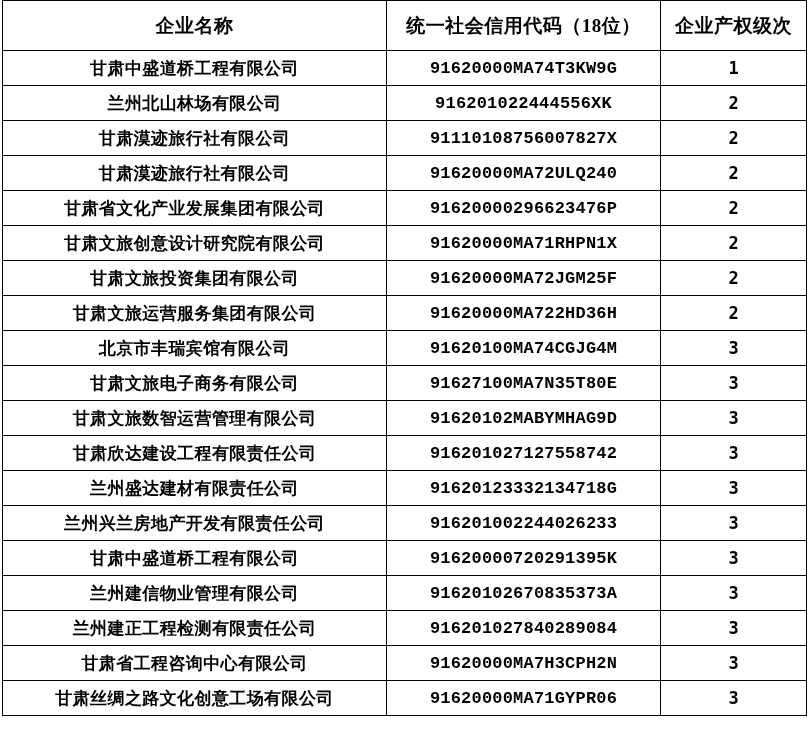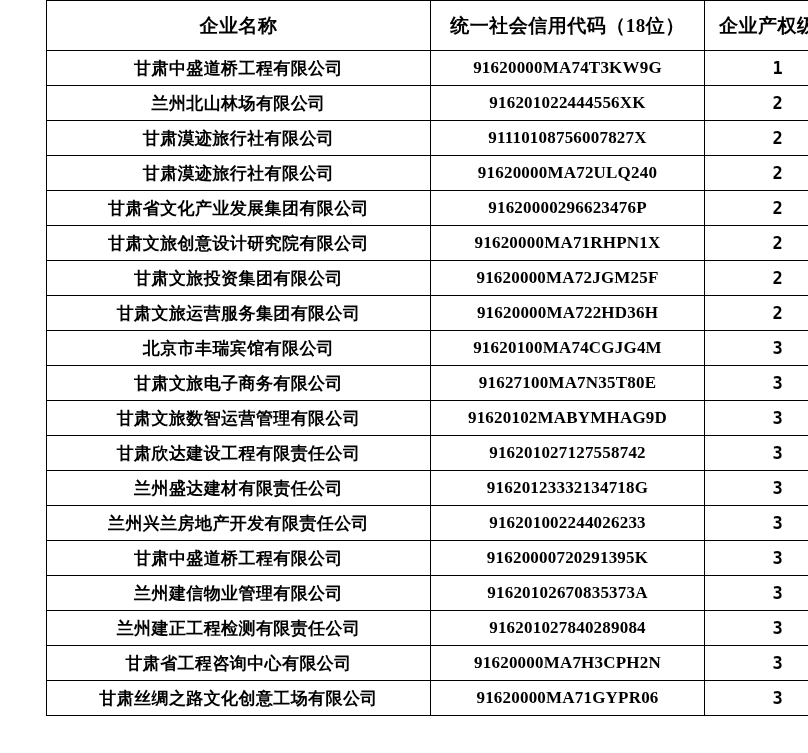--- a/index.html
+++ b/index.html
@@ -12,21 +12,20 @@
     height: 753px;
     font-family: "Liberation Serif", "DejaVu Serif", serif;
     color: #000000;
     overflow: hidden;
   }
   .sheet {
     width: 808px;
     height: 753px;
     position: relative;
     box-sizing: border-box;
-    padding-left: 44px;
   }
   table.enterprise-table {
     border-collapse: collapse;
     width: 804px;
     margin: 0 0 0 2px;
     table-layout: fixed;
   }
   table.enterprise-table col.c-name { width: 384px; }
   table.enterprise-table col.c-code { width: 274px; }
   table.enterprise-table col.c-level { width: 146px; }
@@ -48,21 +47,21 @@
   table.enterprise-table tbody td {
     height: 34px;
     font-size: 17px;
     font-weight: bold;
   }
   td.cell-name {
     font-family: "Liberation Serif", "DejaVu Serif", serif;
     letter-spacing: 0.4px;
   }
   td.cell-code {
-    font-family: Liberation Serif, serif;
+    font-family: Liberation Mono, monospace;
     font-size: 15.5px;
     font-weight: bold;
     letter-spacing: 0.2px;
   }
   td.cell-level {
     font-family: "DejaVu Sans Mono", "Liberation Mono", monospace;
     font-size: 15.5px;
     font-weight: bold;
   }
 </style>

